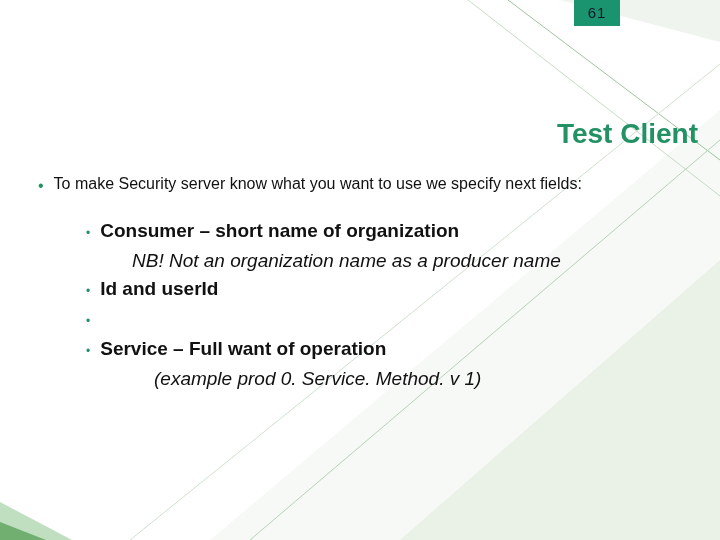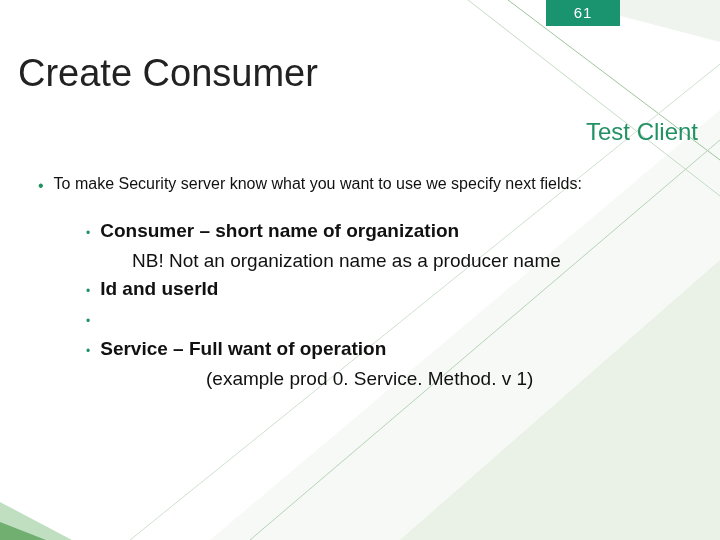--- a/index.html
+++ b/index.html
@@ -14,44 +14,44 @@
   .deco-lines {
     position: absolute;
     inset: 0;
     pointer-events: none;
   }
   
   .page-badge {
     position: absolute;
     top: 0;
     right: 100px;
-    width: 74px;
+    width: 46px;
     height: 26px;
     background: #1a936f;
-    color: #ffffff;
+    color: #0f172a;
     font-size: 15px;
     line-height: 26px;
     text-align: center;
     letter-spacing: 1px;
   }
   .title {
     position: absolute;
     top: 52px;
     left: 18px;
     font-size: 38px;
     font-weight: 400;
     color: #222;
   }
   .subtitle {
     position: absolute;
     top: 118px;
     right: 22px;
-    font-size: 24px;
+    font-size: 28px;
     color: #229164;
-    font-weight: 400;
+    font-weight: 700;
   }
   .content {
     position: absolute;
     top: 170px;
     left: 38px;
     right: 28px;
   }
   .lvl1 {
     display: flex;
     gap: 10px;
@@ -87,23 +87,24 @@
     line-height: 26px;
     color: #111;
     font-weight: bold;
   }
   .sub {
     margin-left: 46px;
     font-size: 19px;
     line-height: 26px;
     color: #111;
     margin-bottom: 2px;
+    font-style: italic;
   }
   .sub.center {
-    margin-left: 120px;
+    margin-left: 68px;
   }
 </style>
 </head>
 <body>
 
 <div class="slide">
 
   <svg class="deco-lines" width="720" height="540" viewBox="0 0 720 540">
 
     <path d="M560 0 L720 0 L720 42 Z" fill="#e8f0e8" opacity="0.7"></path>
@@ -115,21 +116,20 @@
     <path d="M0 540 L0 522 L46 540 Z" fill="#3a8f3a" opacity="0.6"></path>
 
     <line x1="508" y1="0" x2="720" y2="160" stroke="#9fc49f" stroke-width="1"></line>
     <line x1="468" y1="0" x2="720" y2="196" stroke="#c5dbc5" stroke-width="1"></line>
     <line x1="720" y1="64" x2="130" y2="540" stroke="#cfe0cf" stroke-width="1"></line>
     <line x1="720" y1="140" x2="250" y2="540" stroke="#b8d2b8" stroke-width="1"></line>
   </svg>
 
   <div class="page-badge">61</div>
 
-  <div class="title">Create Consumer</div>
   <div class="subtitle">Test Client</div>
 
   <div class="content">
     <div class="lvl1">
       <div class="bullet">•</div>
       <div class="text">To make Security server know what you want to use we specify next fields:</div>
     </div>
 
     <div class="lvl2-wrap">
 

